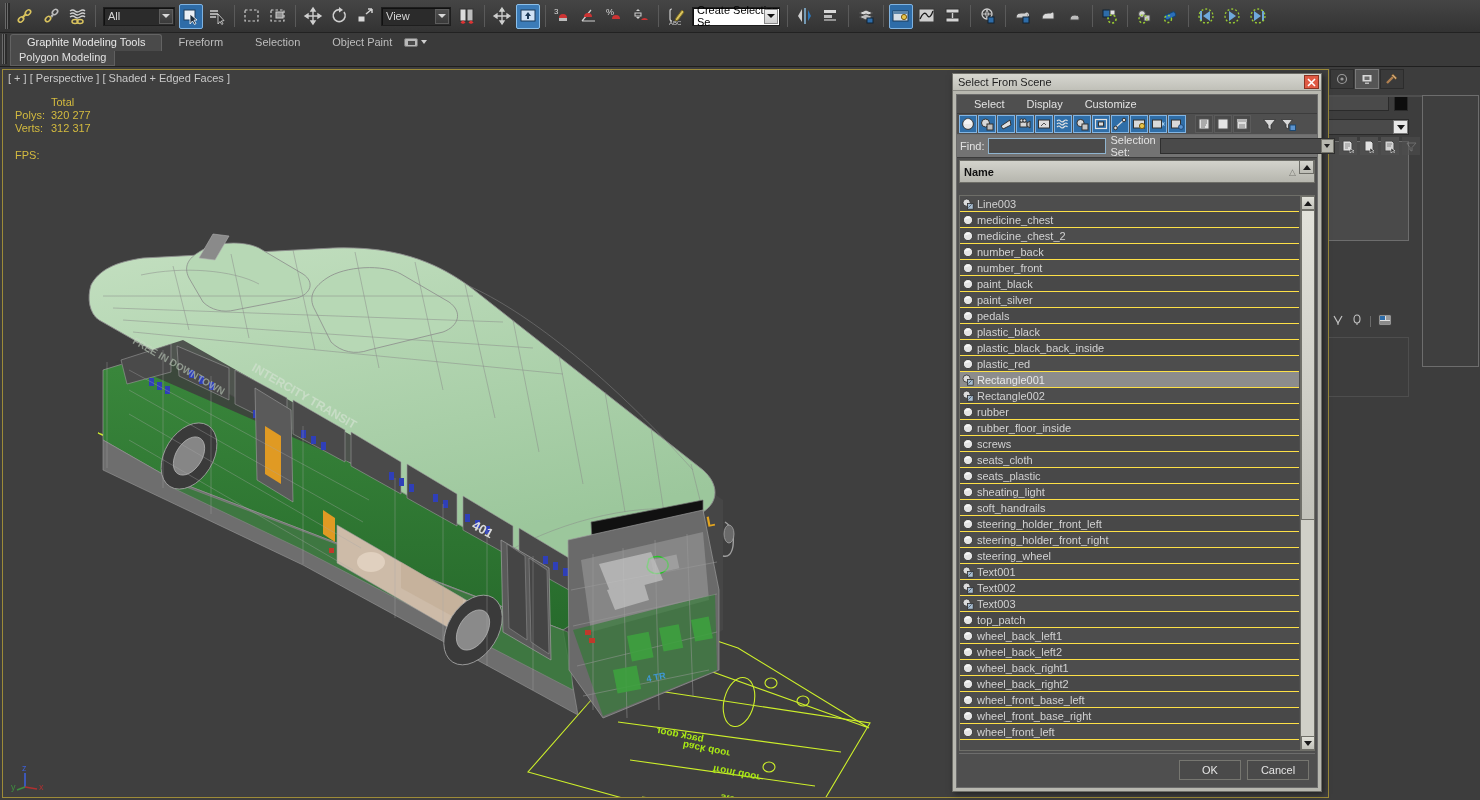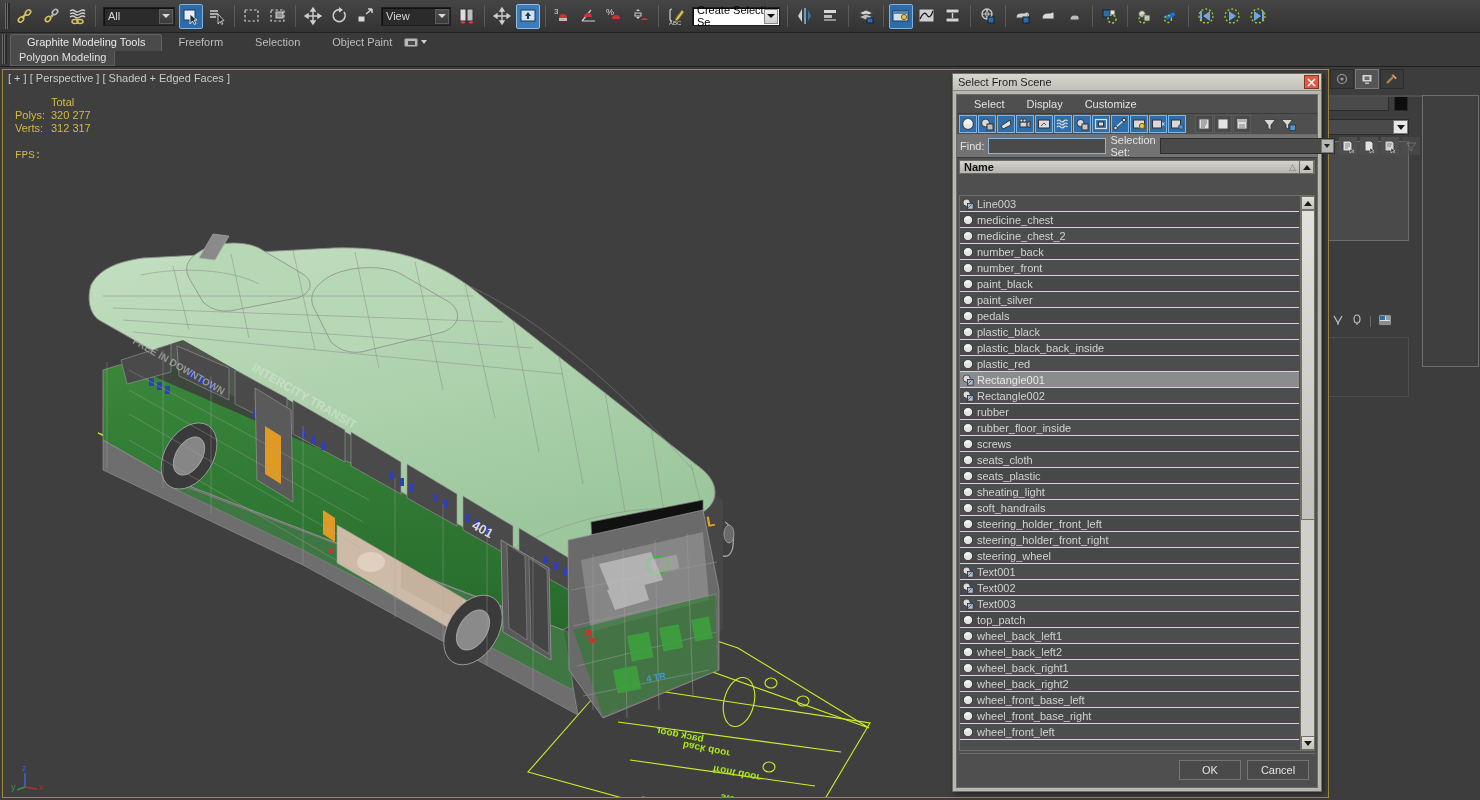--- a/index.html
+++ b/index.html
@@ -79,21 +79,21 @@
   
   .viewport {
     position: absolute; left: 2px; top: 69px; width: 1327px; height: 729px;
     background: #3f3f3f; border: 1px solid #9d8b38; overflow: hidden;
   }
   .vplabel { position: absolute; left: 5px; top: 2px; font-size: 11px; color: #c9c9c9; }
   .vpstats { position: absolute; left: 12px; top: 26px; color: #d4bb3f;
     font-size: 11px; line-height: 13px; }
   .vpstats table { border-collapse: collapse; }
   .vpstats td { padding: 0 6px 0 0; color: #d4bb3f; font-size: 11px; }
-  .fps { margin-top: 14px; color: #d4bb3f; font-family: Liberation Mono, monospace; }
+  .fps { margin-top: 14px; color: #d4bb3f; }
   .axis { position: absolute; left: 8px; bottom: 4px; width: 40px; height: 36px; }
 
   
   .cmdpanel { position: absolute; left: 1330px; top: 69px; width: 150px; height: 731px;
     background: #3d3d3d; }
   .cmdtabs { position:absolute; left:0; top:0; width:90px; height:20px; display:flex; }
   .cmdtab { width:24px;height:20px;margin-right:1px;display:flex;align-items:center;justify-content:center;
     background:#3a3a3a;border:1px solid #2c2c2c;}
   .cmdtab.sel { background:#555;border:1px solid #7a7a7a; }
   .cmdrow { position:absolute; left:0; width:90px; }
@@ -135,21 +135,21 @@
     background: #737373; gap: 4px; border-bottom: 1px solid #3b3b3b; }
   .findrow label { font-size: 11px; color: #e2e2e2; }
   .finput { height: 16px; background: #4a4a4a; border: 1px solid #8fb4cf; flex: none; }
   .selset { height: 16px; background: #4a4a4a; border: 1px solid #2e2e2e;
     position: relative; flex: none; }
   .selset .arrow { position: absolute; right: 0; top: 0; width: 13px; height: 14px;
     background: #b8b8b0; border: 1px solid #76766e;
     display: flex; align-items: center; justify-content: center; }
   .selset .arrow::after { content: ""; border-left: 3px solid transparent;
     border-right: 3px solid transparent; border-top: 4px solid #222; }
-  .namehdr { height: 14px; background: linear-gradient(#d3d3cc,#b6b6ae);
+  .namehdr { height: 23px; background: linear-gradient(#d3d3cc,#b6b6ae);
     border: 1px solid #6e6e68; margin: 2px 2px 0 2px;
     display: flex; align-items: center; position: relative; }
   .namehdr b { font-size: 11px; color: #111; padding-left: 4px; font-weight: bold; }
   .namehdr .sortm { position: absolute; right: 18px; color: #7a7a74; font-size: 9px; }
   .namehdr .upbx { position: absolute; right: 0; top: -1px; width: 15px; height: 14px;
     background: linear-gradient(#d7d7d0,#bcbcb4); border: 1px solid #6e6e68;
     display: flex; align-items: center; justify-content: center; }
   .namehdr .upbx::after { content: ""; border-left: 4px solid transparent;
     border-right: 4px solid transparent; border-bottom: 5px solid #1a1a1a; }
 

